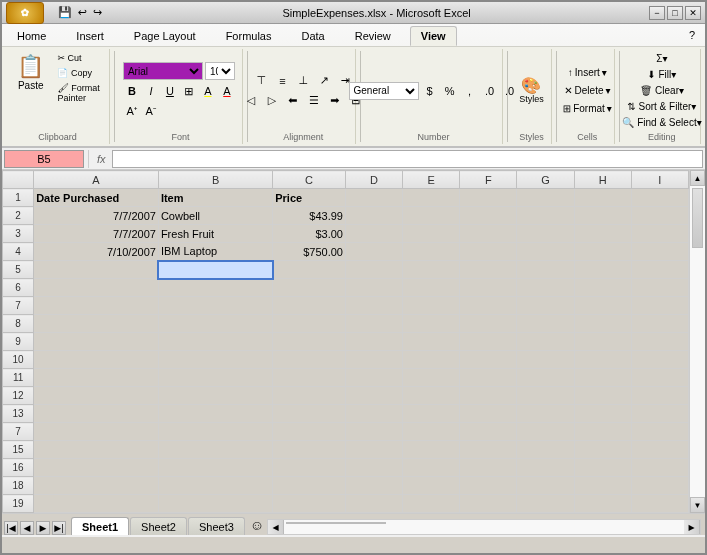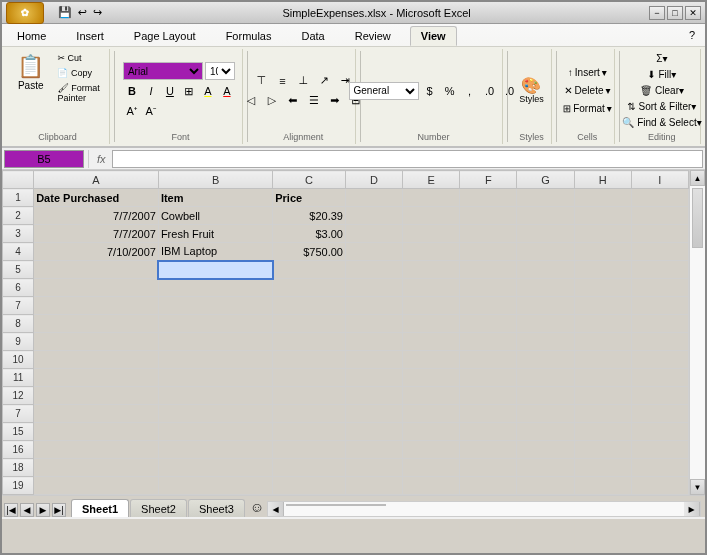--- a/index.html
+++ b/index.html
@@ -204,21 +204,21 @@
       align-items: center;
       padding: 0 2px;
       border-bottom: 1px solid #ccc;
       gap: 2px;
     }
     .name-box {
       width: 80px; height: 18px;
       border: 1px solid #999;
       font-size: 11px;
       text-align: center;
-      background: #a21caf;
+      background: #fca5a5;
     }
     .formula-divider {
       width: 1px; height: 18px;
       background: #ccc;
       margin: 0 2px;
     }
     .fx-label {
       font-size: 11px;
       font-style: italic;
       margin: 0 4px;
@@ -604,21 +604,21 @@
               <td style="font-weight: bold;"></td>
               <td style="font-weight: bold;"></td>
               <td style="font-weight: bold;"></td>
               <td style="font-weight: bold;"></td>
               <td></td>
             </tr>
             <tr>
               <th class="row-header">2</th>
               <td style="text-align: right;">7/7/2007</td>
               <td>Cowbell</td>
-              <td style="text-align: right;">$20.39</td>
+              <td style="text-align: right;">$43.99</td>
               <td></td>
               <td></td>
               <td></td>
               <td></td>
               <td></td>
               <td></td>
             </tr>
             <tr>
               <th class="row-header">3</th>
               <td style="text-align: right;">7/7/2007</td>
@@ -722,20 +722,32 @@
               <td style="text-align: right;"></td>
               <td></td>
               <td></td>
               <td></td>
               <td></td>
               <td></td>
               <td></td>
             </tr>
             <tr>
               <th class="row-header">12</th>
+              <td></td>
+              <td></td>
+              <td style="text-align: right;"></td>
+              <td></td>
+              <td></td>
+              <td></td>
+              <td></td>
+              <td></td>
+              <td></td>
+            </tr>
+            <tr>
+              <th class="row-header">13</th>
               <td></td>
               <td></td>
               <td style="text-align: right;"></td>
               <td></td>
               <td></td>
               <td></td>
               <td></td>
               <td></td>
               <td></td>
             </tr>

